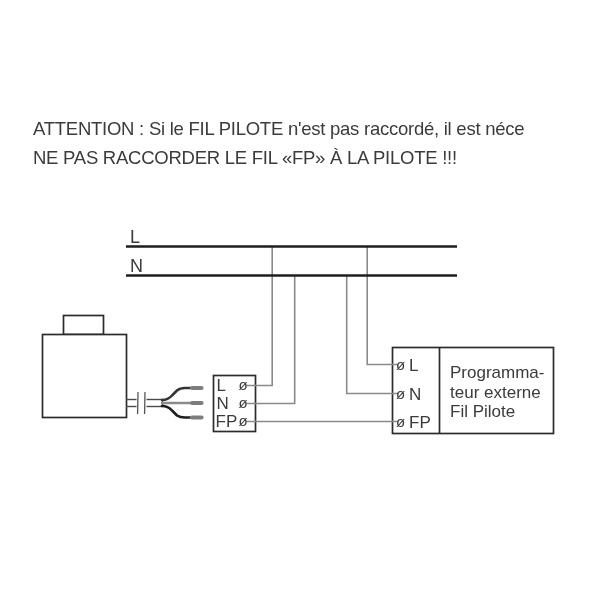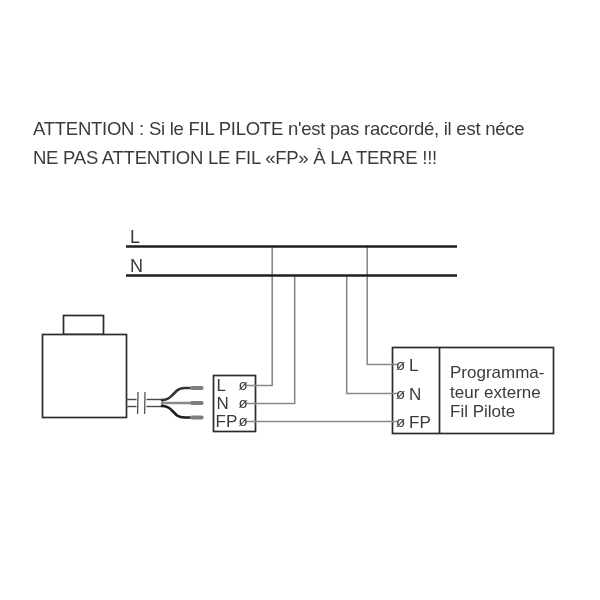--- a/index.html
+++ b/index.html
@@ -44,21 +44,21 @@
   .phi        { fill: var(--text, #333333); font-size: 15px; font-family: "Liberation Sans", sans-serif; }
   .prog-text  { fill: var(--text, #333333); font-size: 17px; font-family: "Liberation Sans", sans-serif; }
 </style>
 </head>
 <body>
 
 <div class="page">
 
   <div class="warning">
     <div>ATTENTION : Si le FIL PILOTE n'est pas raccordé, il est néce</div>
-    <div>NE PAS ATTENTION LE FIL «FP» À LA TERRE !!!</div>
+    <div>NE PAS RACCORDER LE FIL «FP» À LA PILOTE !!!</div>
   </div>
 
   <svg class="schematic" viewBox="0 0 600 600">
 
     <rect class="box" x="63.5" y="315.5" width="40" height="19"></rect>
     <rect class="box" x="42.5" y="334.5" width="84" height="83"></rect>
 
     <line class="cable-line" x1="126" y1="399.5" x2="136.5" y2="399.5"></line>
     <line class="cable-line" x1="126" y1="406.5" x2="136.5" y2="406.5"></line>
     <line class="break-tick" x1="138" y1="392" x2="137.6" y2="414"></line>

